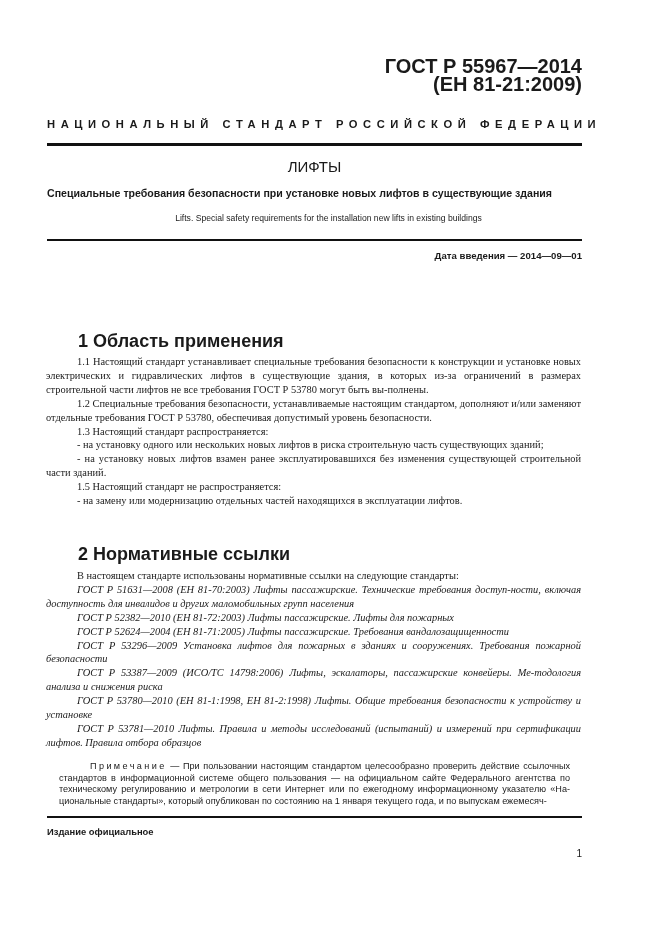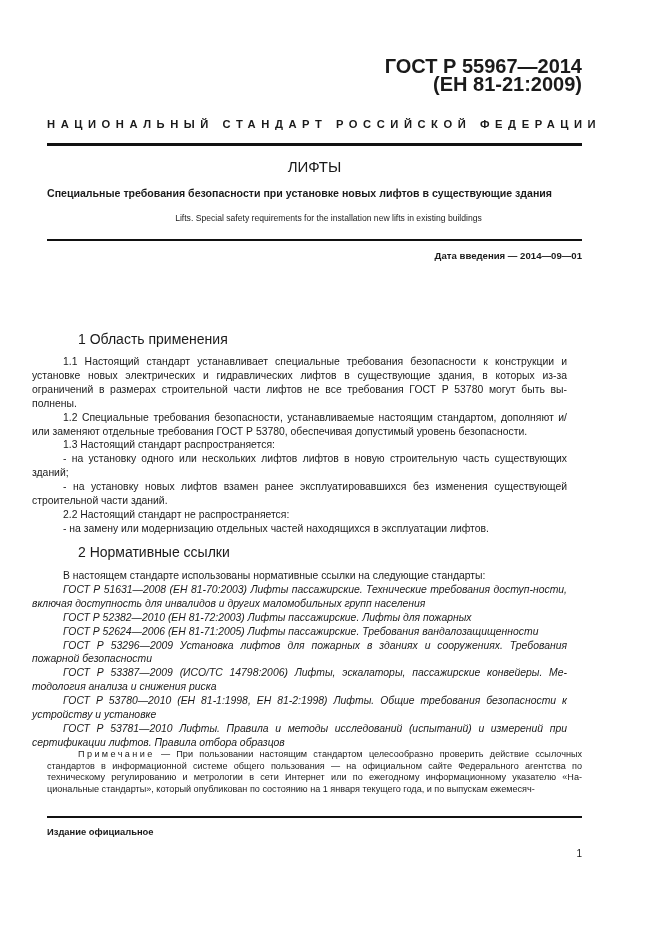--- a/index.html
+++ b/index.html
@@ -9,29 +9,29 @@
   .gost-num { right: 79px; top: 57px; text-align: right; font-weight: bold; font-size: 20px; line-height: 18px; }
   .national { left: 47px; width: 445px; top: 118px; font-weight: bold; font-size: 11.2px; letter-spacing: 5.55px; white-space: nowrap; }
   .rule { left: 47px; width: 535px; background: #111; }
   .rule.top { top: 143px; height: 3px; }
   .rule.mid { top: 239px; height: 2px; }
   .rule.bot { top: 816px; height: 2px; }
   .title { left: 47px; width: 535px; top: 158px; text-align: center; font-weight: normal; font-size: 15px; }
   .subtitle { left: 47px; width: 535px; top: 187px; font-weight: bold; font-size: 10.6px; white-space: nowrap; }
   .subtitle-en { left: 61px; width: 535px; top: 213px; text-align: center; font-size: 8.6px; white-space: nowrap; color: #222; }
   .intro-date { right: 79px; top: 250px; font-weight: bold; font-size: 9.6px; white-space: nowrap; }
-  .section-head { left: 78px; font-weight: normal; font-size: 14px; white-space: nowrap; }
-  .body { left: 32px; width: 535px; font-size: 10.4px; line-height: 13.9px; }
+  .section-head { left: 78px; font-weight: bold; font-size: 18px; white-space: nowrap; }
+  .body { left: 46px; width: 535px; font-size: 10.4px; line-height: 13.9px; font-family: Liberation Serif, serif; }
   .body p { margin: 0; text-align: justify; }
   .body p.ind { text-indent: 31px; }
   .body p.last { text-align-last: left; }
   .refs p { font-style: italic; }
   .refs p.plain { font-style: normal; }
   .note { left: 47px; width: 535px; top: 749px; font-size: 9.1px; line-height: 11.6px; }
-  .note p { margin: 0; text-align: justify; text-indent: 31px; }
+  .note p { margin: 12px; text-align: justify; text-indent: 31px; }
   .note .note-label { letter-spacing: 2.4px; }
   .edition { left: 47px; top: 826px; font-weight: bold; font-size: 9.4px; }
   .page-num { right: 79px; top: 848px; font-size: 10px; }
 </style>
 </head>
 <body>
 
 <div class="abs gost-num">
   <div>ГОСТ Р 55967—2014</div>
   <div>(ЕН 81-21:2009)</div>
@@ -45,33 +45,33 @@
 <div class="abs subtitle-en">Lifts. Special safety requirements for the installation new lifts in existing buildings</div>
 <div class="abs rule mid"></div>
 <div class="abs intro-date">Дата введения — 2014—09—01</div>
 
 <div class="abs section-head" style="top:331px;">1  Область применения</div>
 
 <div class="abs body" style="top:355px;">
   <p class="ind last">1.1 Настоящий стандарт устанавливает специальные требования безопасности к конструкции и установке новых электрических и гидравлических лифтов в существующие здания, в которых из-за ограничений в размерах строительной части лифтов не все требования ГОСТ Р 53780 могут быть вы-полнены.</p>
   <p class="ind last">1.2 Специальные требования безопасности, устанавливаемые настоящим стандартом, дополняют и/или заменяют отдельные требования ГОСТ Р 53780, обеспечивая допустимый уровень безопасности.</p>
   <p class="ind last">1.3 Настоящий стандарт распространяется:</p>
-  <p class="ind last">- на установку одного или нескольких лифтов лифтов в новую строительную часть существующих зданий;</p>
+  <p class="ind last">- на установку одного или нескольких новых лифтов в риска строительную часть существующих зданий;</p>
   <p class="ind last">- на установку новых лифтов взамен ранее эксплуатировавшихся без изменения существующей строительной части зданий.</p>
-  <p class="ind last">2.2 Настоящий стандарт не распространяется:</p>
+  <p class="ind last">1.5 Настоящий стандарт не распространяется:</p>
   <p class="ind last">- на замену или модернизацию отдельных частей находящихся в эксплуатации лифтов.</p>
 </div>
 
 <div class="abs section-head" style="top:544px;">2  Нормативные ссылки</div>
 
 <div class="abs body refs" style="top:569px;">
   <p class="ind plain last">В настоящем стандарте использованы нормативные ссылки на следующие стандарты:</p>
   <p class="ind last">ГОСТ Р 51631—2008 (ЕН 81-70:2003) Лифты пассажирские. Технические требования доступ-ности, включая доступность для инвалидов и других маломобильных групп населения</p>
   <p class="ind last">ГОСТ Р 52382—2010 (ЕН 81-72:2003) Лифты пассажирские. Лифты для пожарных</p>
-  <p class="ind last">ГОСТ Р 52624—2006 (ЕН 81-71:2005) Лифты пассажирские. Требования вандалозащищенности</p>
+  <p class="ind last">ГОСТ Р 52624—2004 (ЕН 81-71:2005) Лифты пассажирские. Требования вандалозащищенности</p>
   <p class="ind last">ГОСТ Р 53296—2009 Установка лифтов для пожарных в зданиях и сооружениях. Требования пожарной безопасности</p>
   <p class="ind last">ГОСТ Р 53387—2009 (ИСО/ТС 14798:2006) Лифты, эскалаторы, пассажирские конвейеры. Ме-тодология анализа и снижения риска</p>
   <p class="ind last">ГОСТ Р 53780—2010 (ЕН 81-1:1998, ЕН 81-2:1998) Лифты. Общие требования безопасности к устройству и установке</p>
   <p class="ind last">ГОСТ Р 53781—2010 Лифты. Правила и методы исследований (испытаний) и измерений при сертификации лифтов. Правила отбора образцов</p>
 </div>
 
 <div class="abs note">
   <p><span class="note-label">Примечание</span><span> — При пользовании настоящим стандартом целесообразно проверить действие ссылочных стандартов в информационной системе общего пользования — на официальном сайте Федерального агентства по техническому регулированию и метрологии в сети Интернет или по ежегодному информационному указателю «На-циональные стандарты», который опубликован по состоянию на 1 января текущего года, и по выпускам ежемесяч-</span></p>
 </div>
 

